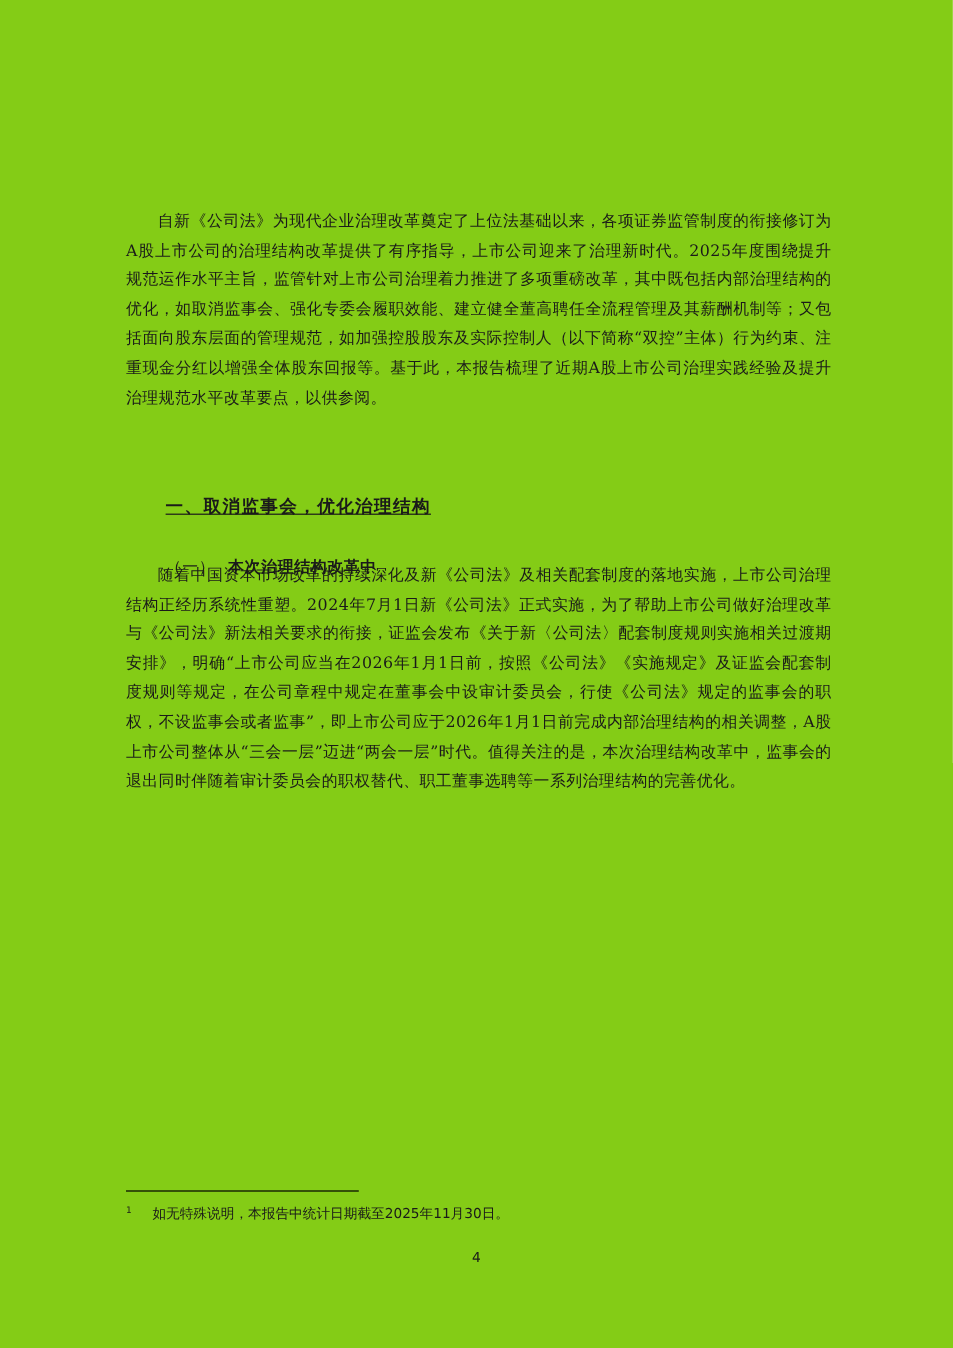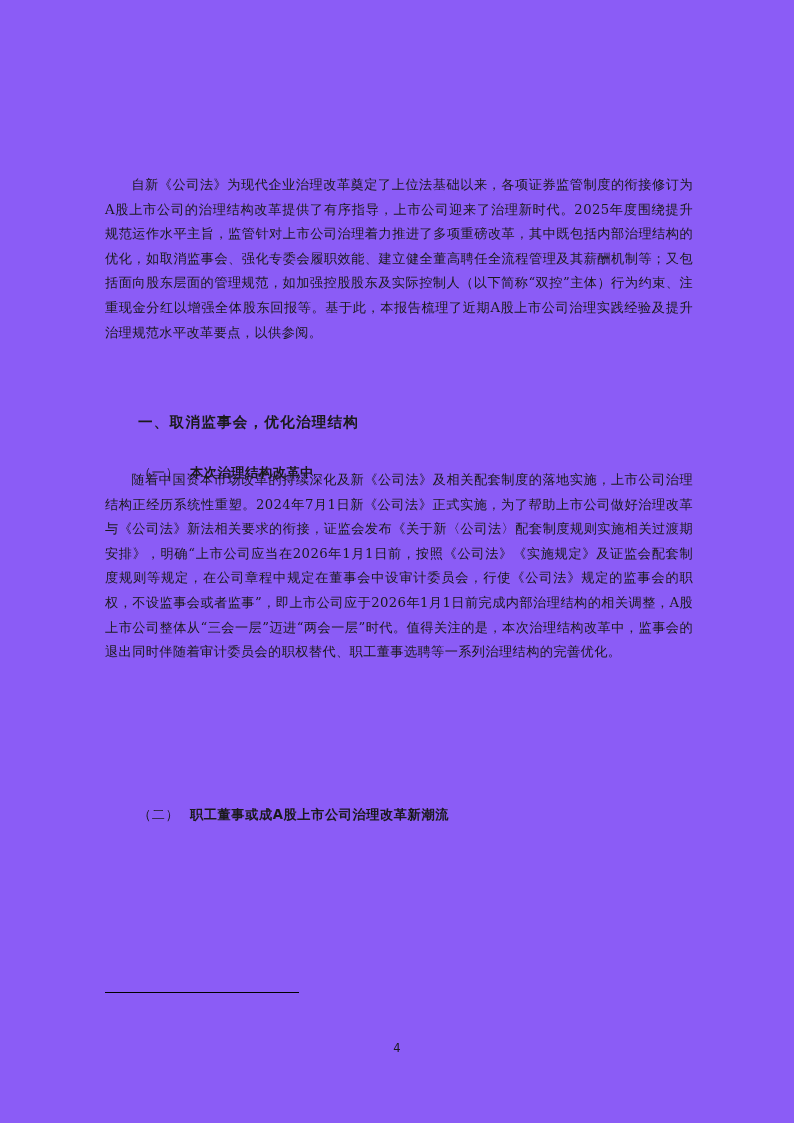--- a/index.html
+++ b/index.html
@@ -1,18 +1,18 @@
 <!DOCTYPE html>
 <html><head>
 <meta charset="utf-8">
 <style>
   html, body { margin: 0; padding: 0; background: #ffffff; }
   body { width: 794px; height: 1123px; position: relative; overflow: hidden;
          font-family: "DejaVu Serif", "Liberation Serif", serif; color: #1a1a1a; }
-  .page { position: absolute; left: 0; top: 0; width: 794px; height: 1123px; background: #8b5cf6; }
+  .page { position: absolute; left: 0; top: 0; width: 794px; height: 1123px; background: #84cc16; }
   .body-text { position: absolute; left: 105px; width: 588px; font-size: 13.2px;
                line-height: 24.6px; text-align: justify; text-justify: inter-character;
                letter-spacing: 0.4px; margin: 0; }
   .indent { text-indent: 2em; }
   .h1 { position: absolute; left: 138px; font-size: 14.6px; font-weight: bold; margin: 0;
         letter-spacing: 1.2px; font-family: "DejaVu Sans", "Liberation Sans", sans-serif; }
   .h2 { position: absolute; left: 138px; font-size: 13.2px; font-weight: bold; margin: 0;
         letter-spacing: 0.6px; font-family: "DejaVu Sans", "Liberation Sans", sans-serif; }
   .h2 .num { display: inline-block; width: 52px; font-weight: normal; }
   sup { font-size: 7px; line-height: 0; vertical-align: super; }
@@ -24,30 +24,28 @@
   .page-num { position: absolute; left: 0; width: 794px; top: 1041px; text-align: center;
               font-size: 11.5px; font-family: "DejaVu Sans", "Liberation Sans", sans-serif; }
 </style>
 </head>
 <body>
 
 <div class="page">
 
   <p class="body-text indent" style="top:173px;">自新《公司法》为现代企业治理改革奠定了上位法基础以来，各项证券监管制度的衔接修订为A股上市公司的治理结构改革提供了有序指导，上市公司迎来了治理新时代。2025年度围绕提升规范运作水平主旨，监管针对上市公司治理着力推进了多项重磅改革，其中既包括内部治理结构的优化，如取消监事会、强化专委会履职效能、建立健全董高聘任全流程管理及其薪酬机制等；又包括面向股东层面的管理规范，如加强控股股东及实际控制人（以下简称“双控”主体）行为约束、注重现金分红以增强全体股东回报等。基于此，本报告梳理了近期A股上市公司治理实践经验及提升治理规范水平改革要点，以供参阅。</p>
 
-  <h1 class="h1" style="top:413px;">一、取消监事会，优化治理结构</h1>
+  <h1 class="h1" style="top:413px;text-decoration:underline;">一、取消监事会，优化治理结构</h1>
 
   <h2 class="h2" style="top:464px;">
     <span class="num">（一）</span><span>本次治理结构改革中</span>
   </h2>
 
   <p class="body-text indent" style="top:468px;">随着中国资本市场改革的持续深化及新《公司法》及相关配套制度的落地实施，上市公司治理结构正经历系统性重塑。2024年7月1日新《公司法》正式实施，为了帮助上市公司做好治理改革与《公司法》新法相关要求的衔接，证监会发布《关于新〈公司法〉配套制度规则实施相关过渡期安排》，明确“上市公司应当在2026年1月1日前，按照《公司法》《实施规定》及证监会配套制度规则等规定，在公司章程中规定在董事会中设审计委员会，行使《公司法》规定的监事会的职权，不设监事会或者监事”，即上市公司应于2026年1月1日前完成内部治理结构的相关调整，A股上市公司整体从“三会一层”迈进“两会一层”时代。值得关注的是，本次治理结构改革中，监事会的退出同时伴随着审计委员会的职权替代、职工董事选聘等一系列治理结构的完善优化。</p>
 
-  <h2 class="h2" style="top:806px;">
-    <span class="num">（二）</span><span>职工董事或成A股上市公司治理改革新潮流</span>
-  </h2>
 
 
   <div class="fn-rule"></div>
 
+  <p class="footnote"><span class="fn-mark">1</span><span>如无特殊说明，本报告中统计日期截至2025年11月30日。</span></p>
 
   <div class="page-num">4</div>
 </div>
 
 </body></html>

